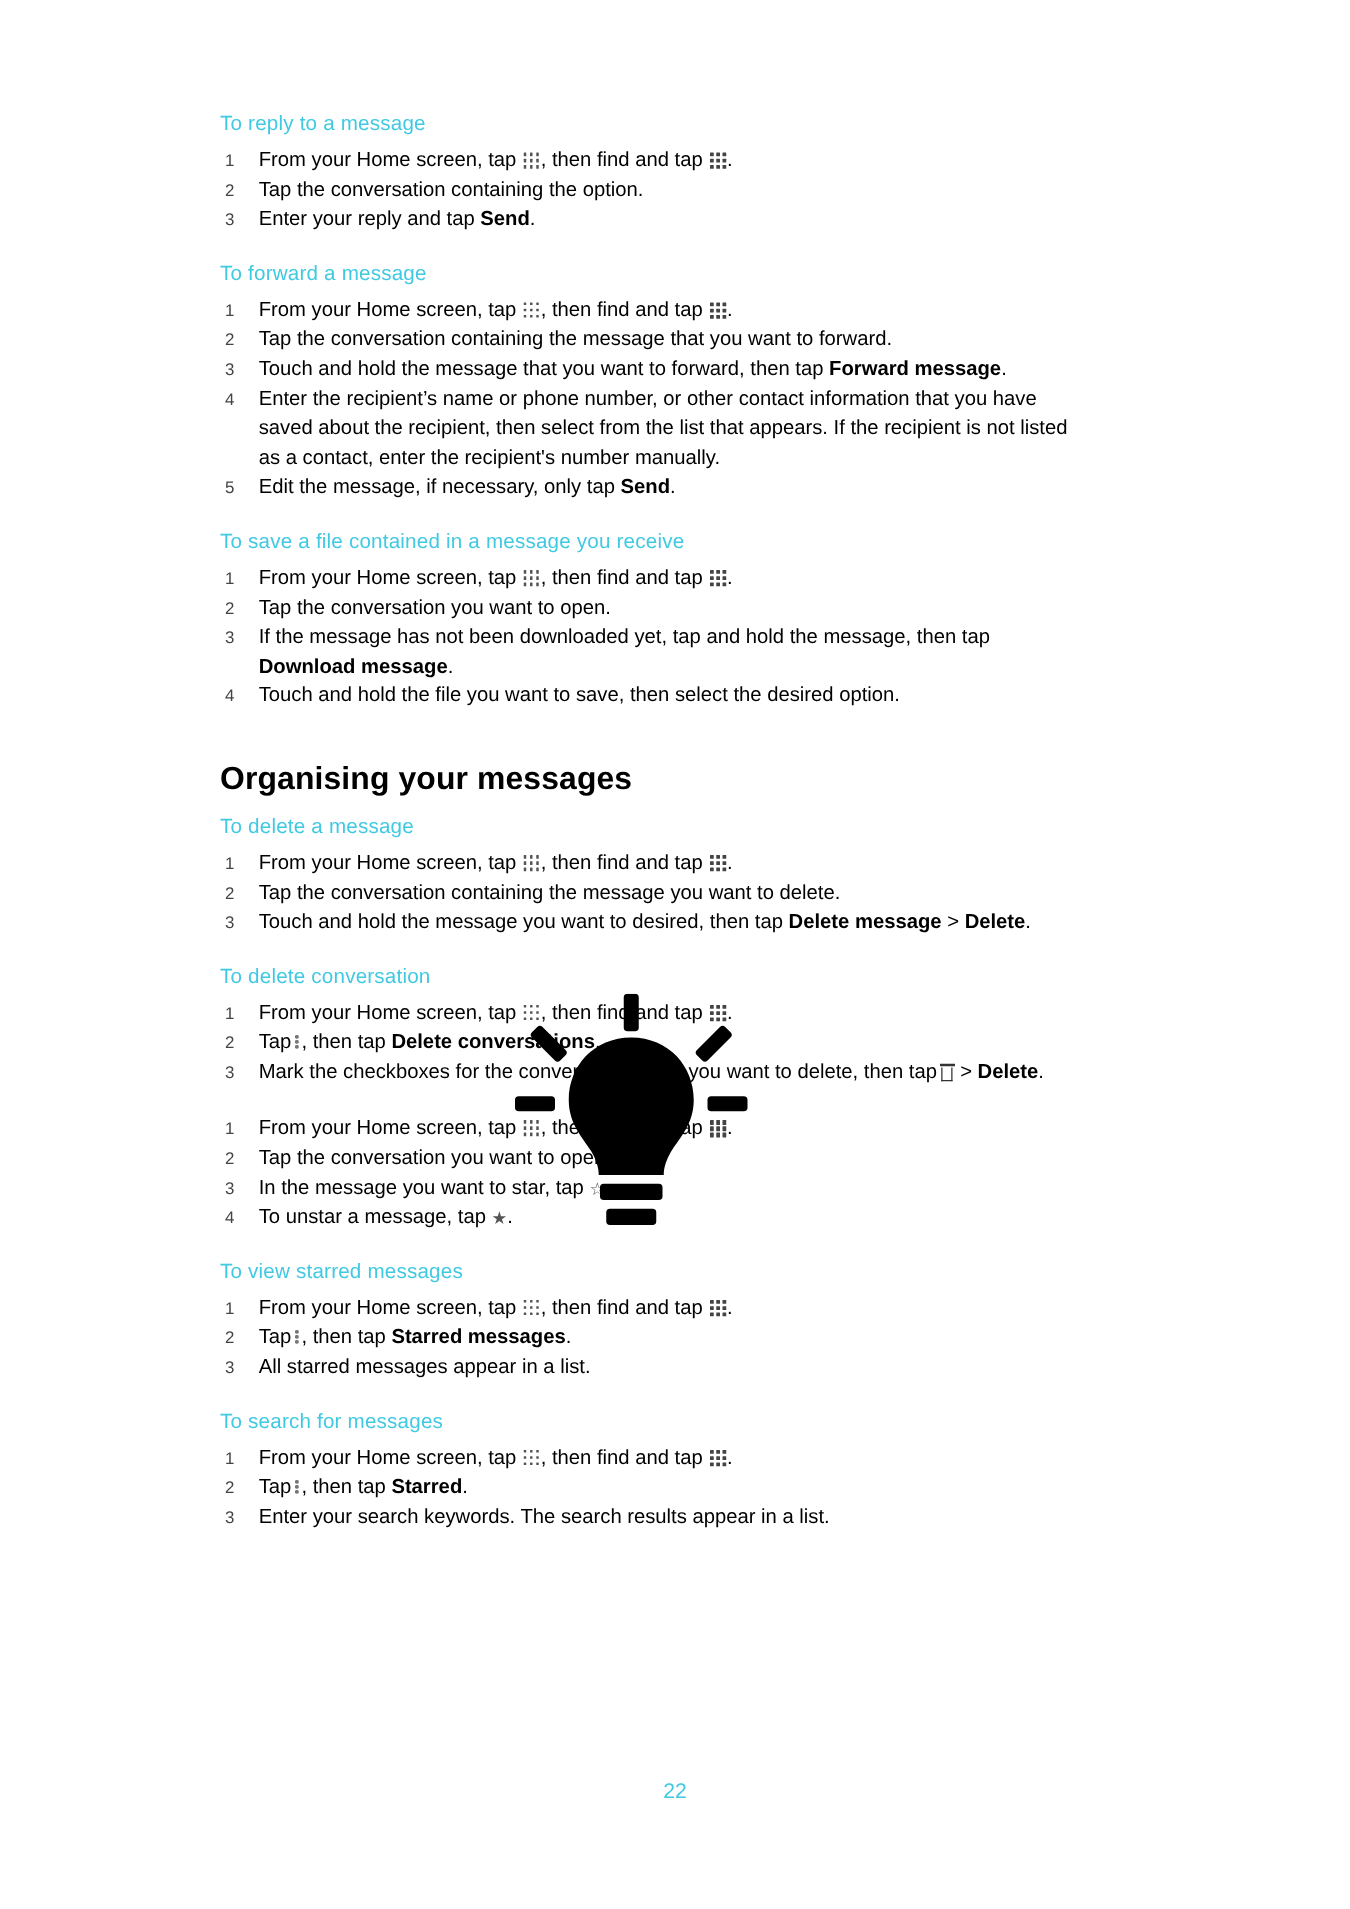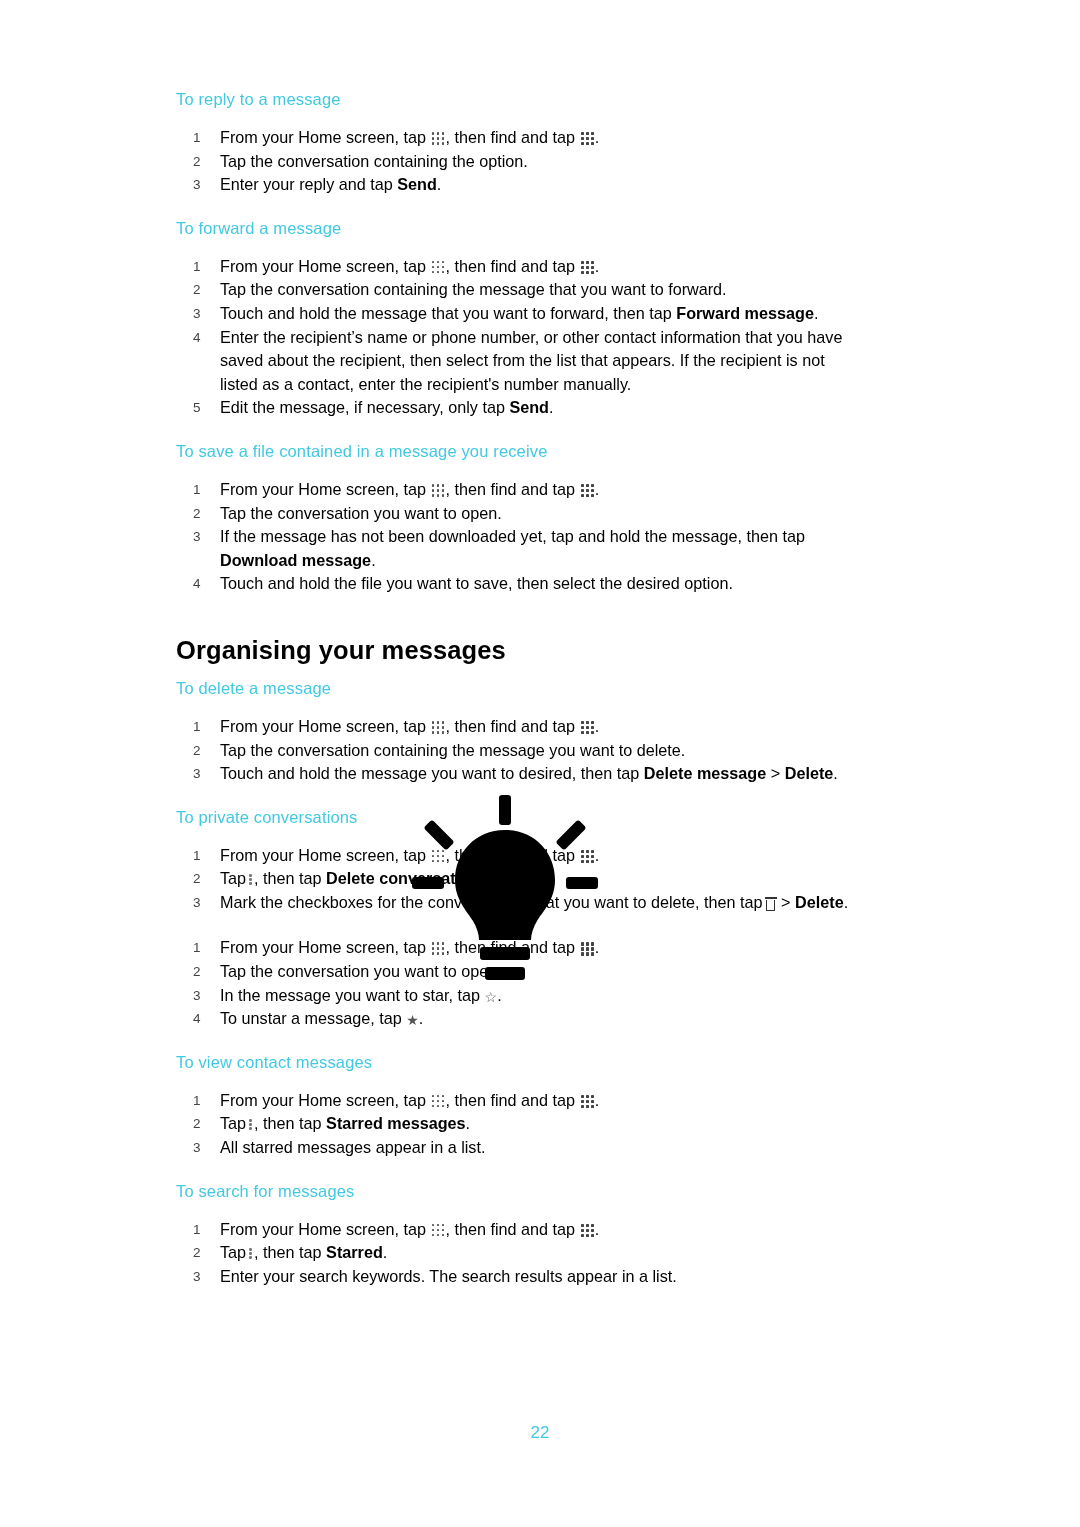--- a/index.html
+++ b/index.html
@@ -40,21 +40,21 @@
     font-weight: normal;
     color: #41c9e2;
     margin: 0 0 8px 0;
     letter-spacing: 0.15px;
   }
   .block {
     margin-bottom: 22px;
   }
   ol.steps {
     list-style: none;
-    margin: 17px;
+    margin: 4px;
     padding: 0;
     counter-reset: step;
   }
   ol.steps > li {
     position: relative;
     padding-left: 27px;
     font-size: 16.2px;
     line-height: 23.6px;
     color: #000000;
     margin: 0 0 0 0;
@@ -202,21 +202,21 @@
       <ol class="steps">
         <li><span>From your Home screen, tap</span>
           <span class="icon-grid"><i style="left:0;top:0"></i><i style="left:5px;top:0"></i><i style="left:10px;top:0"></i><i style="left:0;top:5px"></i><i style="left:5px;top:5px"></i><i style="left:10px;top:5px"></i><i style="left:0;top:10px"></i><i style="left:5px;top:10px"></i><i style="left:10px;top:10px"></i></span><span>, then find and tap</span>
           <span class="icon-grid big"><i style="left:0;top:0"></i><i style="left:5px;top:0"></i><i style="left:10px;top:0"></i><i style="left:0;top:5px"></i><i style="left:5px;top:5px"></i><i style="left:10px;top:5px"></i><i style="left:0;top:10px"></i><i style="left:5px;top:10px"></i><i style="left:10px;top:10px"></i></span><span>.</span></li>
         <li>Tap the conversation containing the message you want to delete.</li>
         <li><span>Touch and hold the message you want to desired, then tap </span><b>Delete message</b><span> &gt; </span><b>Delete</b><span>.</span></li>
       </ol>
     </div>
 
     <div class="block">
-      <h3 class="sub-title">To private conversations</h3>
+      <h3 class="sub-title">To delete conversation</h3>
       <ol class="steps">
         <li><span>From your Home screen, tap</span>
           <span class="icon-grid"><i style="left:0;top:0"></i><i style="left:5px;top:0"></i><i style="left:10px;top:0"></i><i style="left:0;top:5px"></i><i style="left:5px;top:5px"></i><i style="left:10px;top:5px"></i><i style="left:0;top:10px"></i><i style="left:5px;top:10px"></i><i style="left:10px;top:10px"></i></span><span>, then find and tap</span>
           <span class="icon-grid big"><i style="left:0;top:0"></i><i style="left:5px;top:0"></i><i style="left:10px;top:0"></i><i style="left:0;top:5px"></i><i style="left:5px;top:5px"></i><i style="left:10px;top:5px"></i><i style="left:0;top:10px"></i><i style="left:5px;top:10px"></i><i style="left:10px;top:10px"></i></span><span>.</span></li>
         <li><span>Tap</span><span class="icon-dots3"><i style="top:2px"></i><i style="top:6px"></i><i style="top:10px"></i></span><span>, then tap </span><b>Delete conversations</b><span>.</span></li>
         <li><span>Mark the checkboxes for the conversations that you want to delete, then tap</span><span class="icon-trash"><span class="lid"></span><span class="can"></span></span><span> &gt; </span><b>Delete</b><span>.</span></li>
       </ol>
     </div>
 
     <div class="block">
@@ -224,21 +224,21 @@
         <li><span>From your Home screen, tap</span>
           <span class="icon-grid"><i style="left:0;top:0"></i><i style="left:5px;top:0"></i><i style="left:10px;top:0"></i><i style="left:0;top:5px"></i><i style="left:5px;top:5px"></i><i style="left:10px;top:5px"></i><i style="left:0;top:10px"></i><i style="left:5px;top:10px"></i><i style="left:10px;top:10px"></i></span><span>, then find and tap</span>
           <span class="icon-grid big"><i style="left:0;top:0"></i><i style="left:5px;top:0"></i><i style="left:10px;top:0"></i><i style="left:0;top:5px"></i><i style="left:5px;top:5px"></i><i style="left:10px;top:5px"></i><i style="left:0;top:10px"></i><i style="left:5px;top:10px"></i><i style="left:10px;top:10px"></i></span><span>.</span></li>
         <li>Tap the conversation you want to open.</li>
         <li><span>In the message you want to star, tap</span> <span class="icon-star">☆</span>.</li>
         <li><span>To unstar a message, tap</span> <span class="icon-star">★</span>.</li>
       </ol>
     </div>
 
     <div class="block">
-      <h3 class="sub-title">To view contact messages</h3>
+      <h3 class="sub-title">To view starred messages</h3>
       <ol class="steps">
         <li><span>From your Home screen, tap</span>
           <span class="icon-grid"><i style="left:0;top:0"></i><i style="left:5px;top:0"></i><i style="left:10px;top:0"></i><i style="left:0;top:5px"></i><i style="left:5px;top:5px"></i><i style="left:10px;top:5px"></i><i style="left:0;top:10px"></i><i style="left:5px;top:10px"></i><i style="left:10px;top:10px"></i></span><span>, then find and tap</span>
           <span class="icon-grid big"><i style="left:0;top:0"></i><i style="left:5px;top:0"></i><i style="left:10px;top:0"></i><i style="left:0;top:5px"></i><i style="left:5px;top:5px"></i><i style="left:10px;top:5px"></i><i style="left:0;top:10px"></i><i style="left:5px;top:10px"></i><i style="left:10px;top:10px"></i></span><span>.</span></li>
         <li><span>Tap</span><span class="icon-dots3"><i style="top:2px"></i><i style="top:6px"></i><i style="top:10px"></i></span><span>, then tap </span><b>Starred messages</b><span>.</span></li>
         <li>All starred messages appear in a list.</li>
       </ol>
     </div>
 
     <div class="block">

